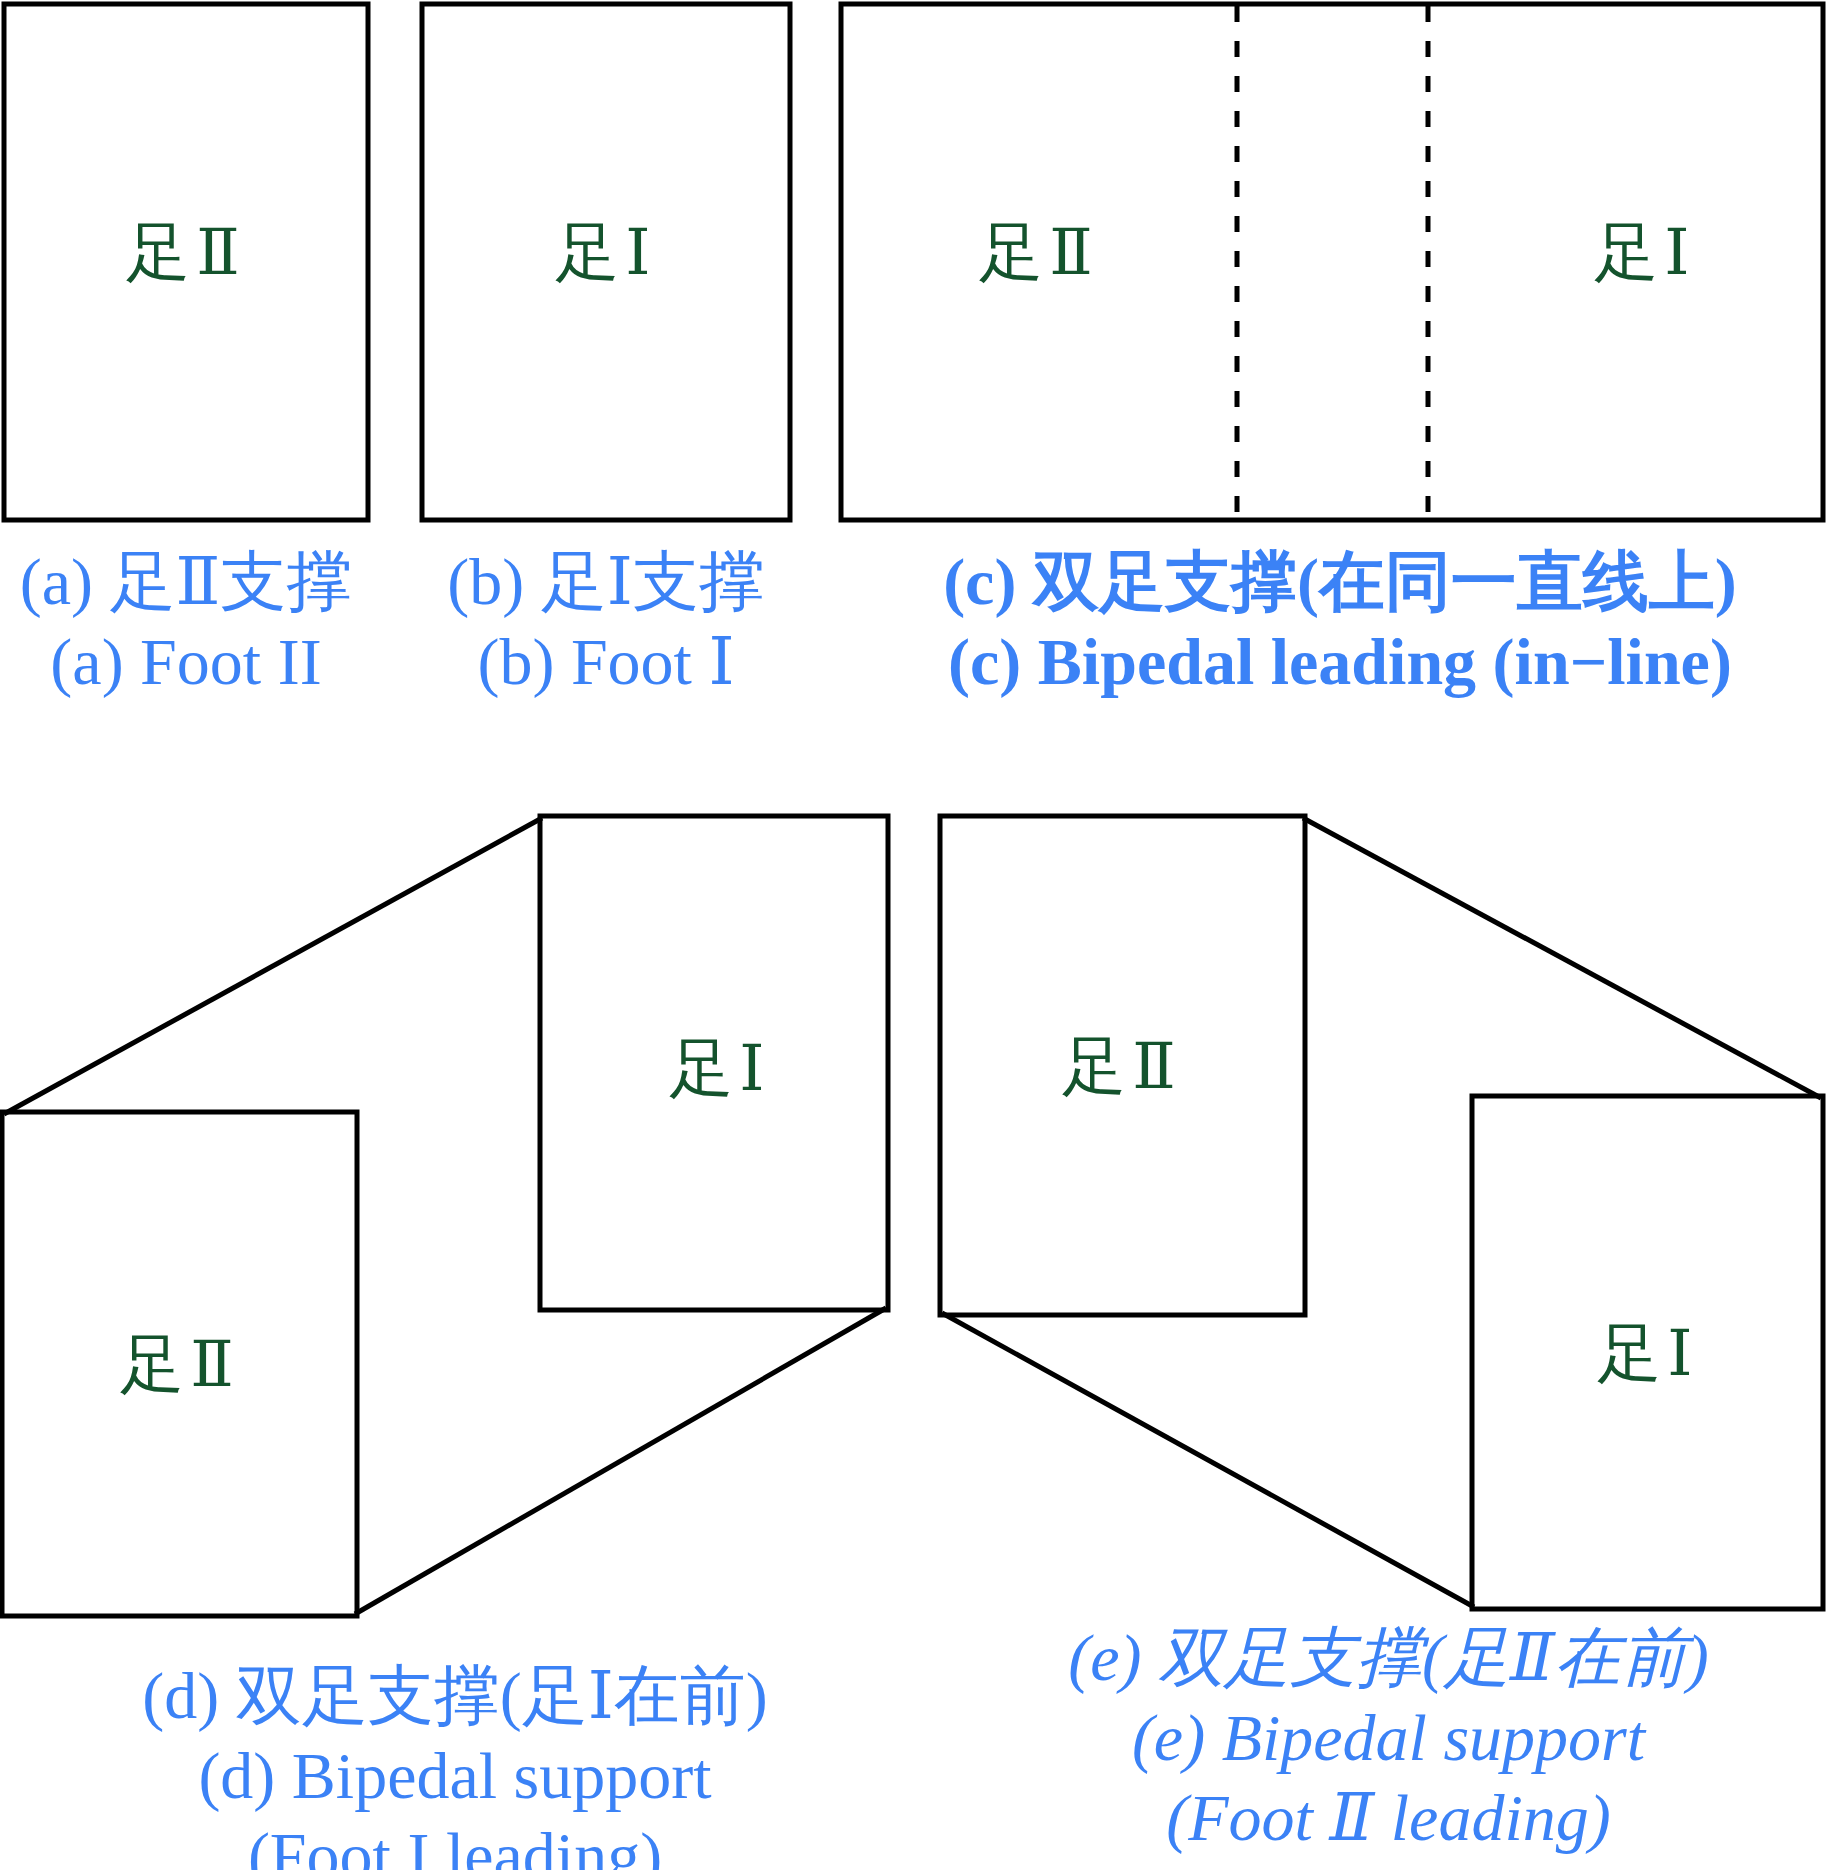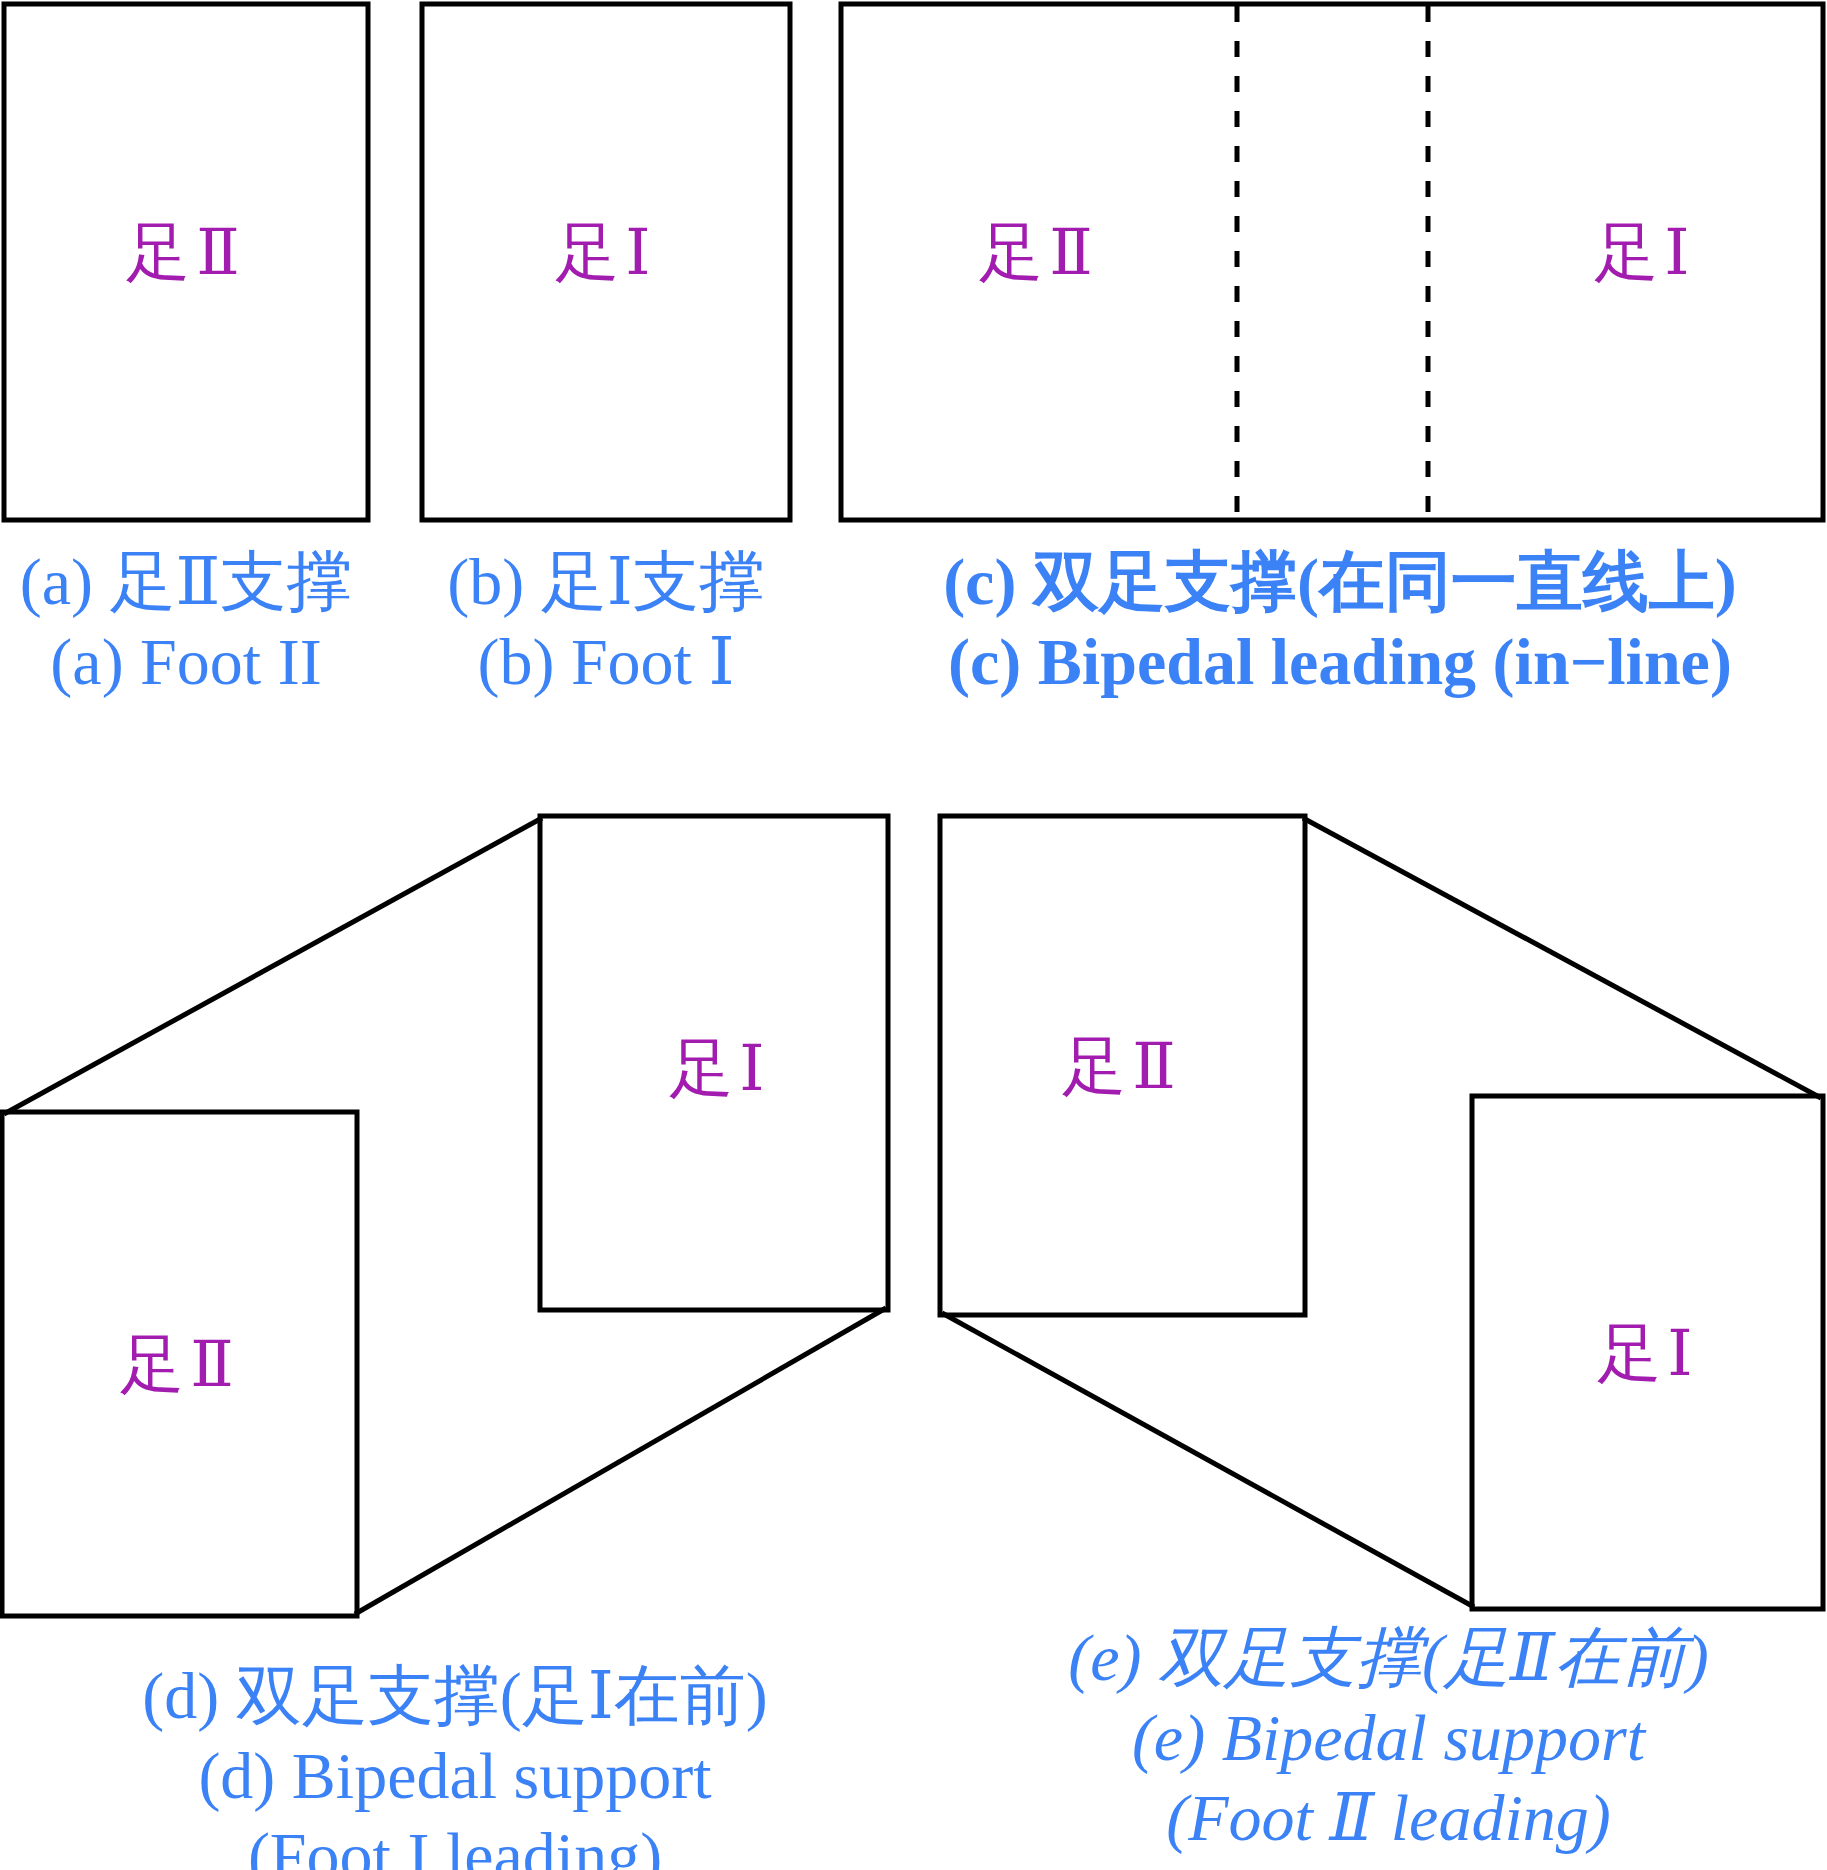--- a/index.html
+++ b/index.html
@@ -22,21 +22,21 @@
     top: 0;
     width: 1827px;
     height: 1870px;
   }
   .foot-label {
     position: absolute;
     transform: translate(-50%, -50%);
     font-size: 64px;
     letter-spacing: 0.10em;
     white-space: nowrap;
-    color: #a21caf;
+    color: #14532d;
   }
   .caption {
     position: absolute;
     text-align: center;
     font-size: 66px;
     line-height: 80px;
     color: #3b82f6;
   }
   .caption .line {
     white-space: nowrap;

